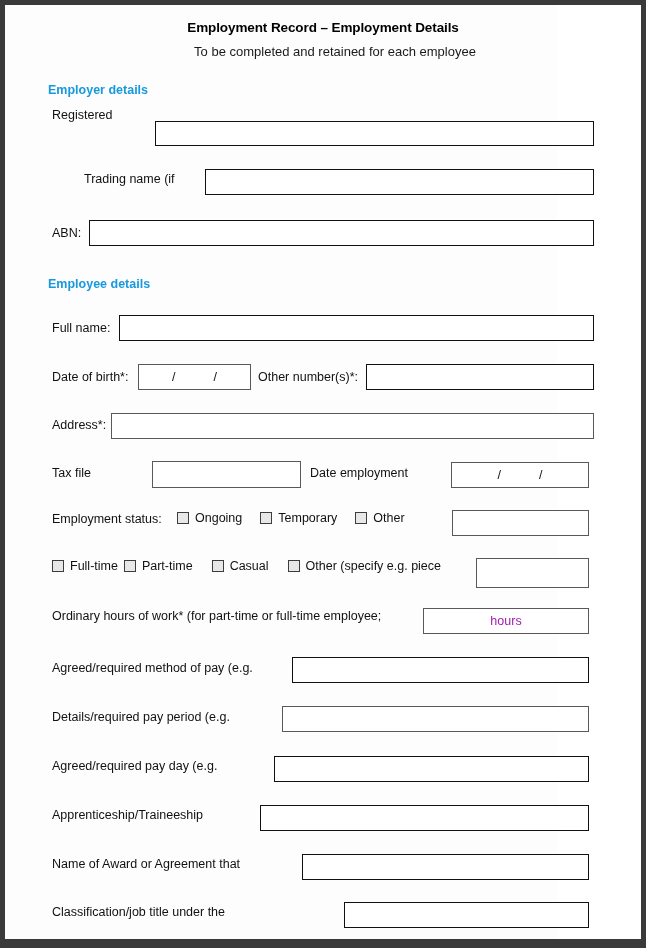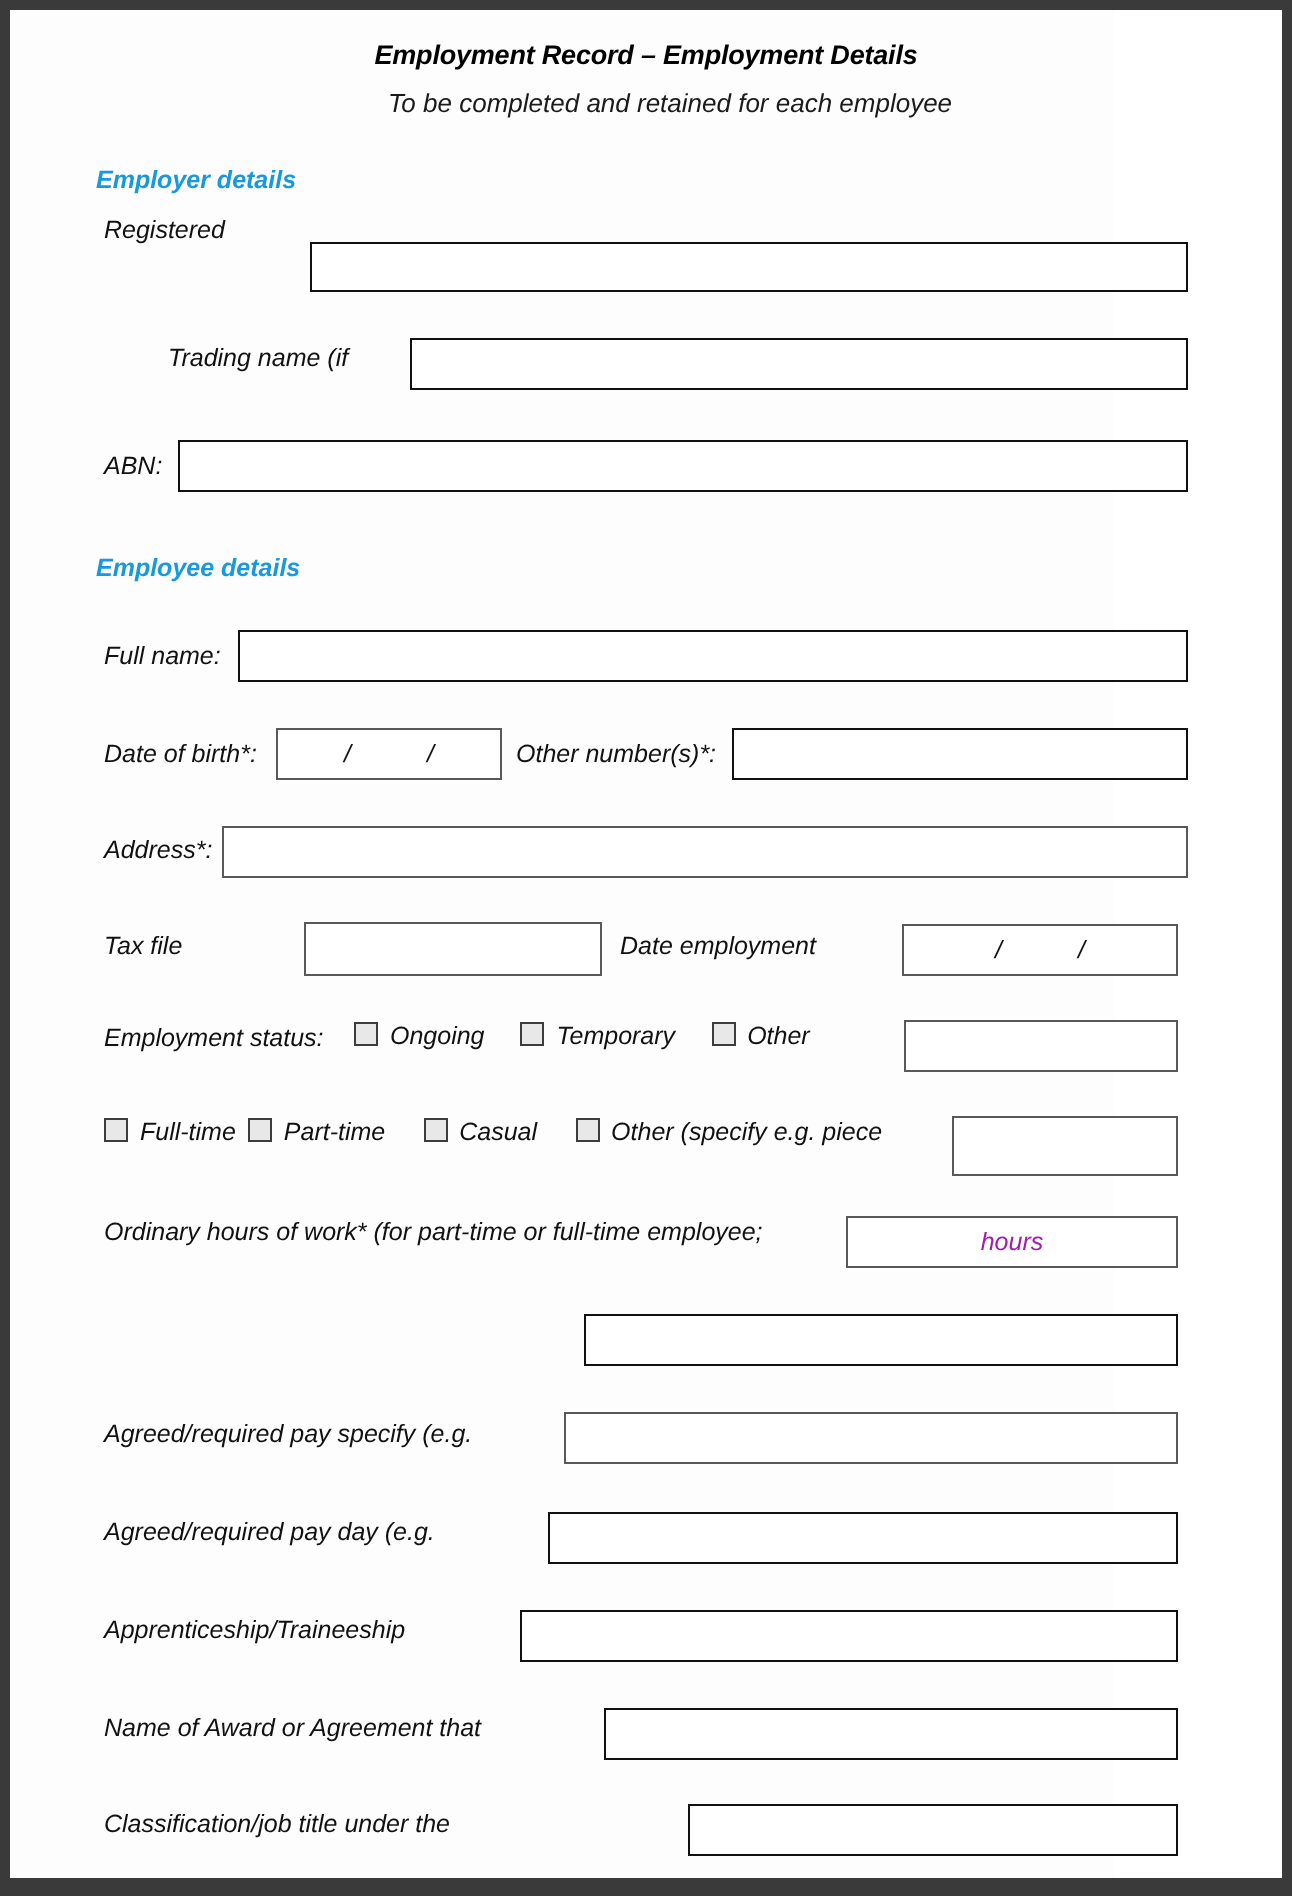--- a/index.html
+++ b/index.html
@@ -21,21 +21,20 @@
     border-top: 5px solid #3a3a3a;
     border-bottom: 9px solid #3a3a3a;
     overflow: hidden;
   }
   #sheet {
     position: absolute;
     left: 0; top: 0;
     width: 552px;
     height: 934px;
     background: #fdfdfd;
-    font-style: italic;
   }
   .abs { position: absolute; }
 
   .title {
     left: 0; top: 15px;
     width: 636px;
     text-align: center;
     font-size: 13.5px;
     font-weight: bold;
     color: #000000;
@@ -92,20 +91,21 @@
     border: 1.5px solid #3d3d3d;
     background: #e8e8e8;
   }
   .cb-group {
     display: flex;
     align-items: center;
     white-space: nowrap;
   }
   .cb-item {
     display: flex;
+    align-items: center;
     gap: 6px;
     font-size: 12.5px;
     color: #111111;
   }
 </style>
 </head>
 <body>
 
 <div id="page">
   <div id="sheet">
@@ -187,23 +187,24 @@
         <span>Other (specify e.g. piece</span>
       </div>
     </div>
     <div class="abs box soft" style="left:471px; top:553px; width:113px; height:30px;"></div>
 
     <div class="abs label" style="left:47px; top:604px;">Ordinary hours of work* (for part-time or full-time employee;</div>
     <div class="abs box soft" style="left:418px; top:603px; width:166px; height:26px;">
       <div class="hours-text">hours</div>
     </div>
 
+    <div class="abs label" style="left:47px; top:656px;">Agreed/required method of pay (e.g.</div>
     <div class="abs box" style="left:287px; top:652px; width:297px; height:26px;"></div>
 
-    <div class="abs label" style="left:47px; top:705px;">Agreed/required pay specify (e.g.</div>
+    <div class="abs label" style="left:47px; top:705px;">Details/required pay period (e.g.</div>
     <div class="abs box soft" style="left:277px; top:701px; width:307px; height:26px;"></div>
 
     <div class="abs label" style="left:47px; top:754px;">Agreed/required pay day (e.g.</div>
     <div class="abs box" style="left:269px; top:751px; width:315px; height:26px;"></div>
 
     <div class="abs label" style="left:47px; top:803px;">Apprenticeship/Traineeship</div>
     <div class="abs box" style="left:255px; top:800px; width:329px; height:26px;"></div>
 
     <div class="abs label" style="left:47px; top:852px;">Name of Award or Agreement that</div>
     <div class="abs box" style="left:297px; top:849px; width:287px; height:26px;"></div>

